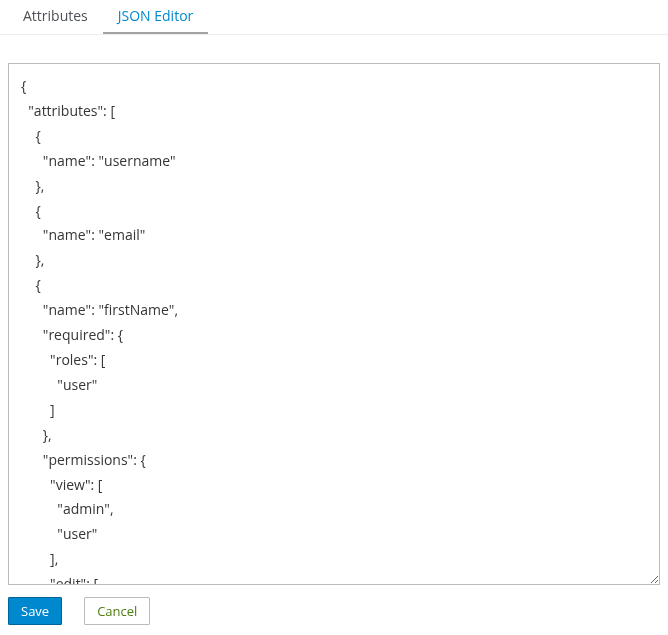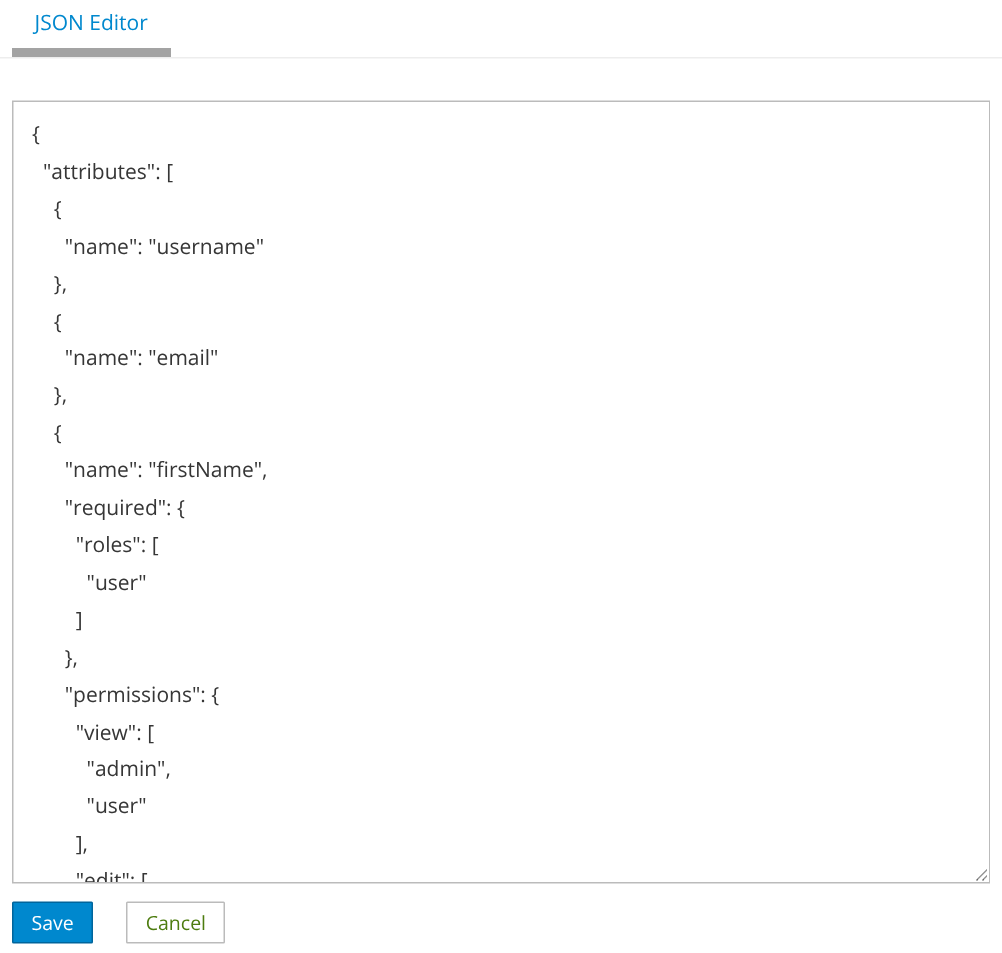--- a/index.html
+++ b/index.html
@@ -23,21 +23,21 @@
     .tab {
       padding: 6px 15px 7px;
       font-size: 14px;
       cursor: pointer;
       color: #4d5258;
       border-bottom: 2px solid transparent;
       position: relative;
     }
     .tab.active {
       color: #0088ce;
-      border-bottom: 6px solid #a3a3a3;
+      border-bottom: 2px solid #a3a3a3;
     }
     .content {
       padding: 8px;
     }
     .editor-wrapper {
       border: 1px solid #bbbbbb;
       background: #ffffff;
       position: relative;
       margin-top: 20px;
     }
@@ -88,20 +88,21 @@
     .btn-default {
       background: #ffffff;
       border-color: #bbbbbb;
       color: #4d7c0f;
     }
   </style>
 </head>
 <body>
 
 <div class="tabs">
+  <div class="tab">Attributes</div>
   <div class="tab active">JSON Editor</div>
 </div>
 
 <div class="content">
   <div class="editor-wrapper">
     <textarea class="editor" spellcheck="false" style="">{
   "attributes": [
     {
       "name": "username"
     },

